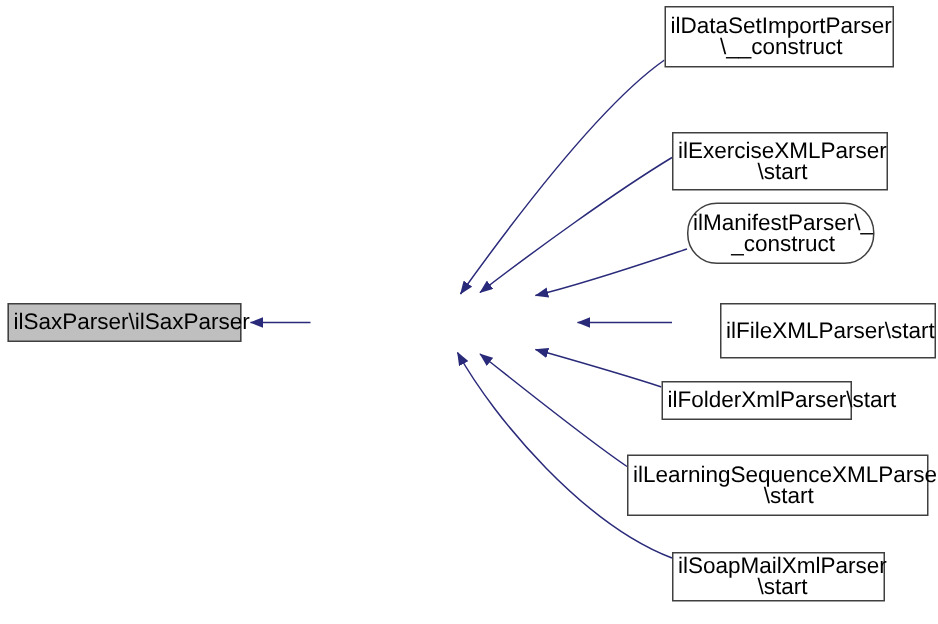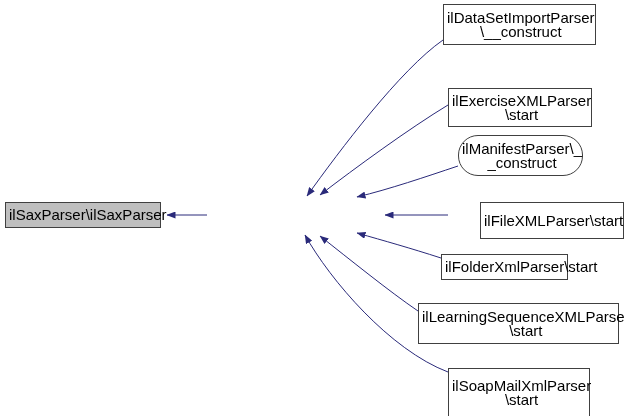--- a/index.html
+++ b/index.html
@@ -98,18 +98,18 @@
 
   <div class="graph-node node-normal" style="left:441px; top:254px; width:127px; height:26px;">
     <span class="node-label">ilFolderXmlParser\start</span>
   </div>
 
   <div class="graph-node node-normal" style="left:418px; top:303px; width:201px; height:41px;">
     <span class="node-label">ilLearningSequenceXMLParser
 \start</span>
   </div>
 
-  <div class="graph-node node-normal" style="left:448px; top:368px; width:142px; height:49px;">
+  <div class="graph-node node-normal" style="left:448px; top:368px; width:142px; height:33px;">
     <span class="node-label">ilSoapMailXmlParser
 \start</span>
   </div>
 
 </div>
 
 </body></html>

